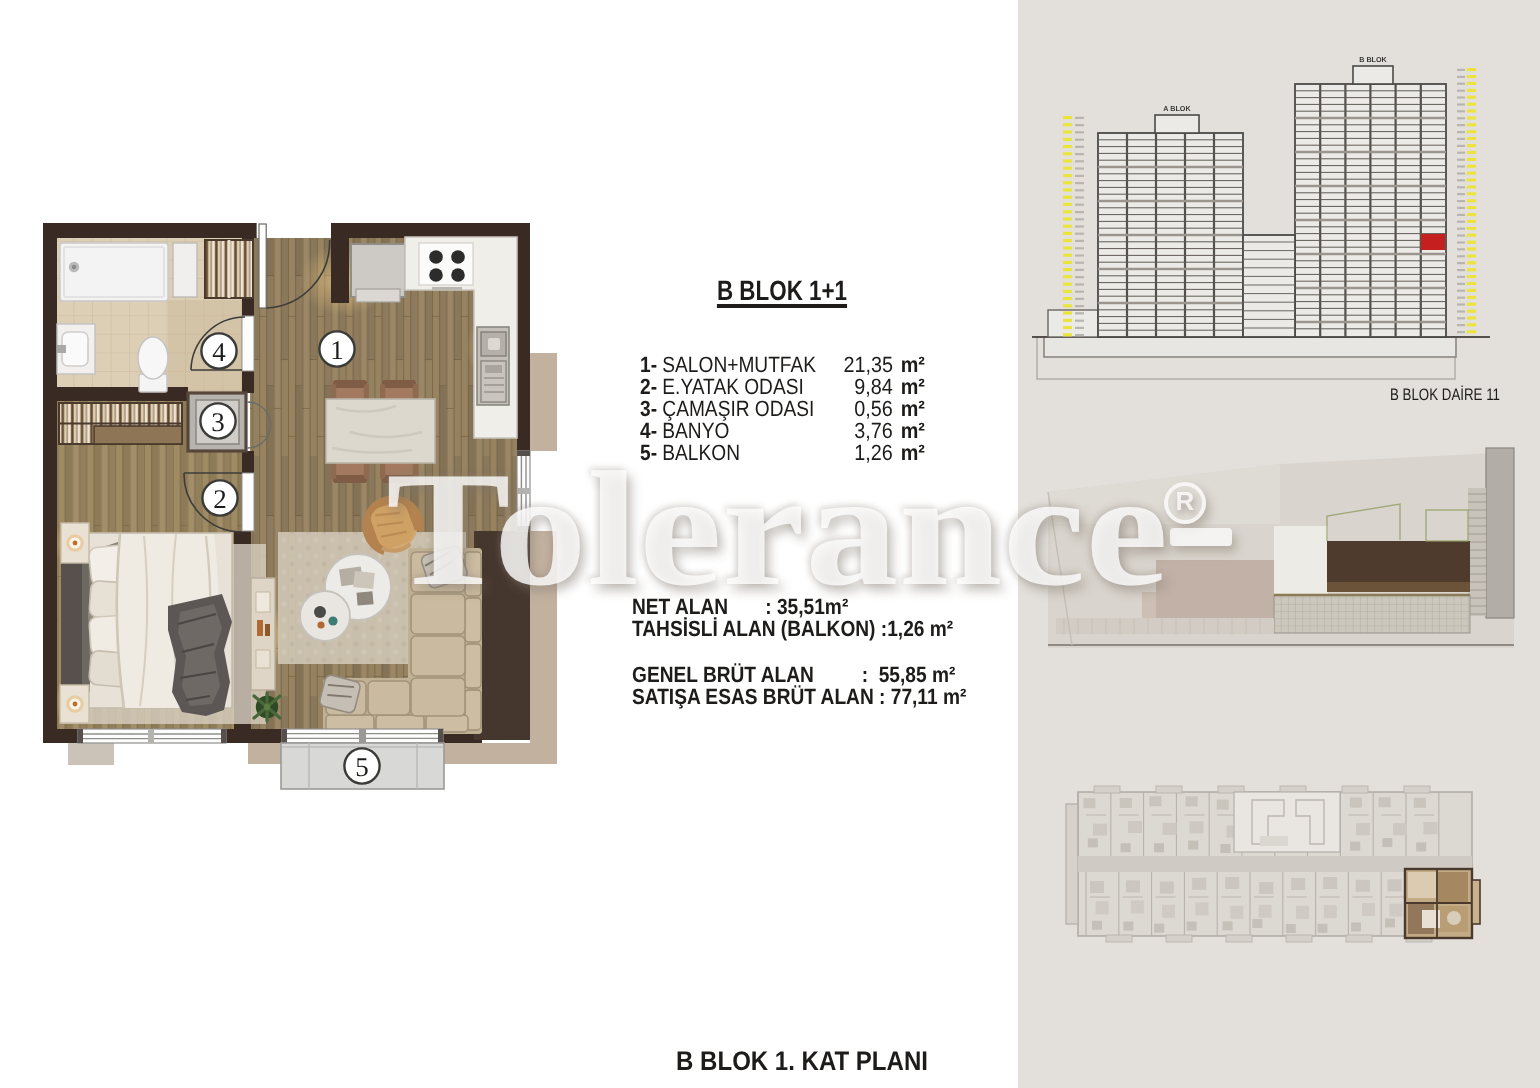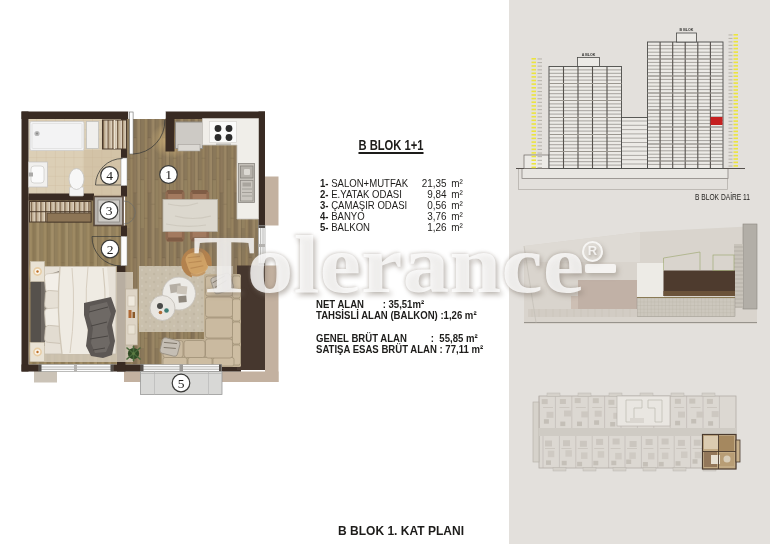--- a/index.html
+++ b/index.html
@@ -15,21 +15,21 @@
 .wmd{position:absolute;left:585px;top:264px;width:31px;height:8.5px;background:rgba(255,255,255,0.72);
  border-radius:2px;box-shadow:2px 3px 5px rgba(125,115,103,0.4);}
 .hd{position:absolute;left:310px;top:137px;width:162px;text-align:center;font-size:14px;font-weight:bold;
  color:#1d1c1a;transform:scaleX(0.8);transform-origin:50% 0;}
 .hd u{text-decoration-thickness:1.5px;text-underline-offset:2px;}
 .lst{position:absolute;left:320px;top:178px;font-size:11px;color:#1d1c1a;line-height:10.9px;width:142.6px;}
 .lst .row{position:relative;height:10.9px;white-space:nowrap;}
 .lst .nm{display:inline-block;transform:scaleX(0.87);transform-origin:0 50%;}
 .lst .nm b{font-weight:bold;}
 .lst .ar{position:absolute;right:16.5px;top:0;transform:scaleX(0.9);transform-origin:100% 50%;}
-.lst .m2{position:absolute;right:0;top:0;font-weight:normal;transform:scaleX(0.9);transform-origin:100% 50%;}
+.lst .m2{position:absolute;right:0;top:0;font-weight:bold;transform:scaleX(0.9);transform-origin:100% 50%;}
 .net{position:absolute;left:316px;top:299px;font-size:11px;font-weight:bold;color:#1d1c1a;line-height:10.6px;white-space:nowrap;
  transform:scaleX(0.87);transform-origin:0 0;}
 .tt{position:absolute;left:284px;top:523px;width:234px;text-align:center;font-size:13.5px;font-weight:bold;color:#1d1c1a;
  transform:scaleX(0.89);transform-origin:50% 0;}
 </style></head><body>
 <div id="page">
 <svg width="770" height="544" viewBox="0 0 770 544">
       <defs>
 <pattern id="wood" patternUnits="userSpaceOnUse" width="14.4" height="120">
  <rect width="14.4" height="120" fill="#8e7c5e"></rect>

